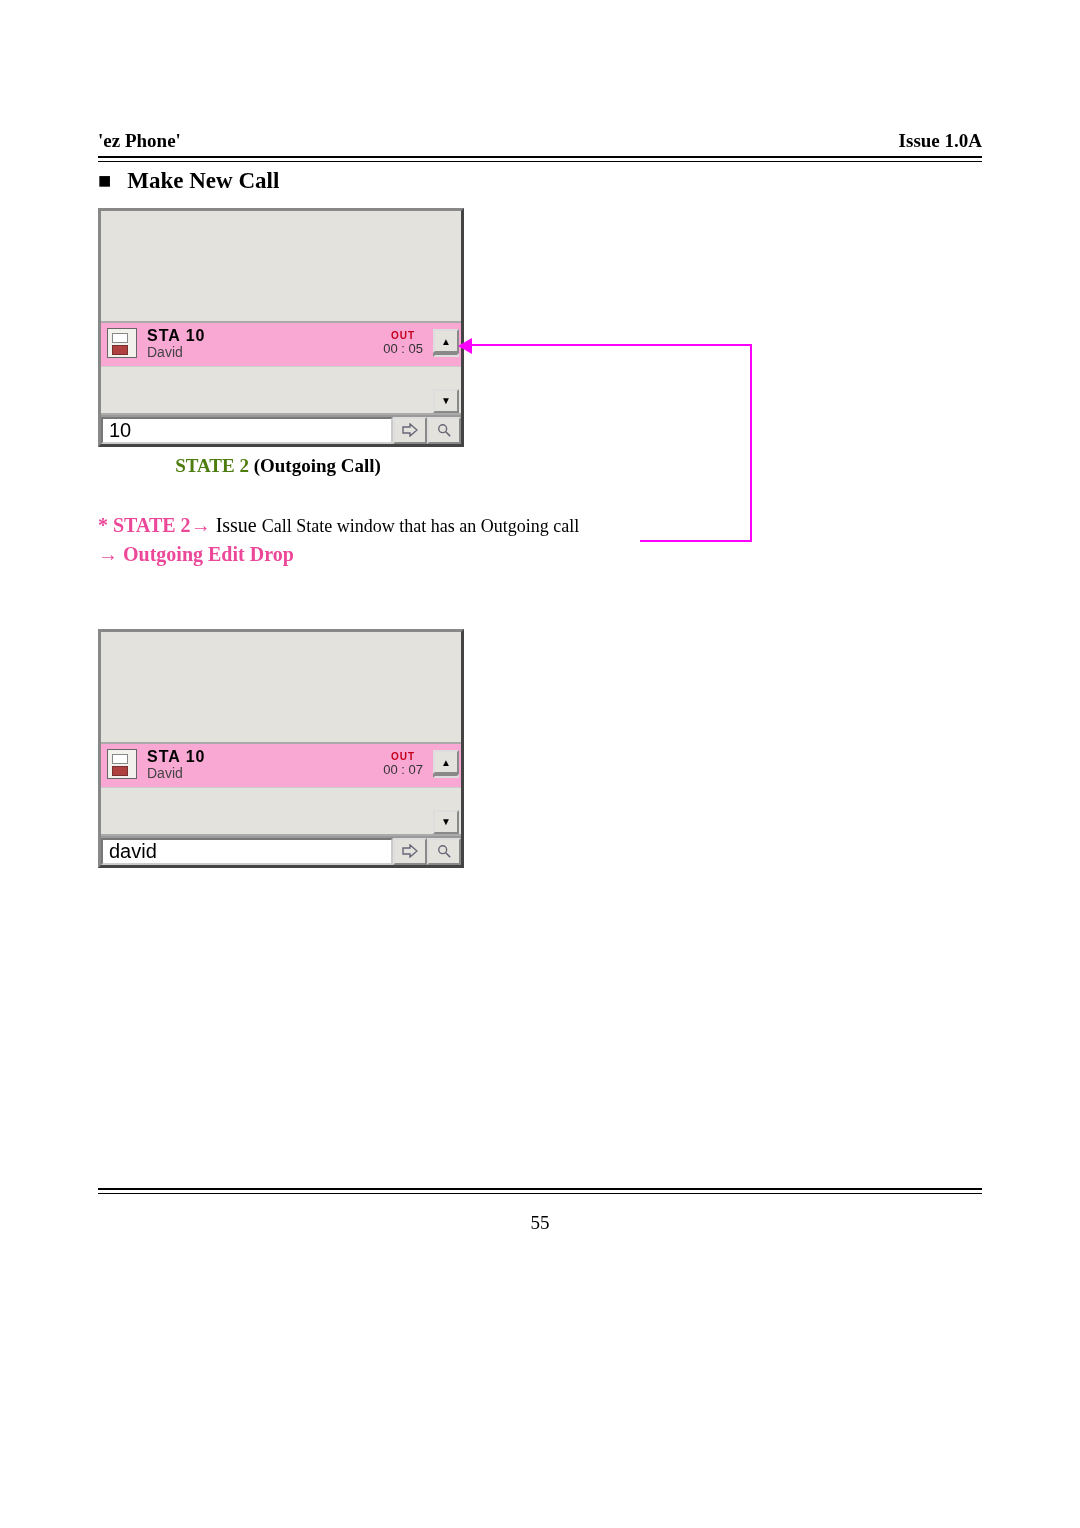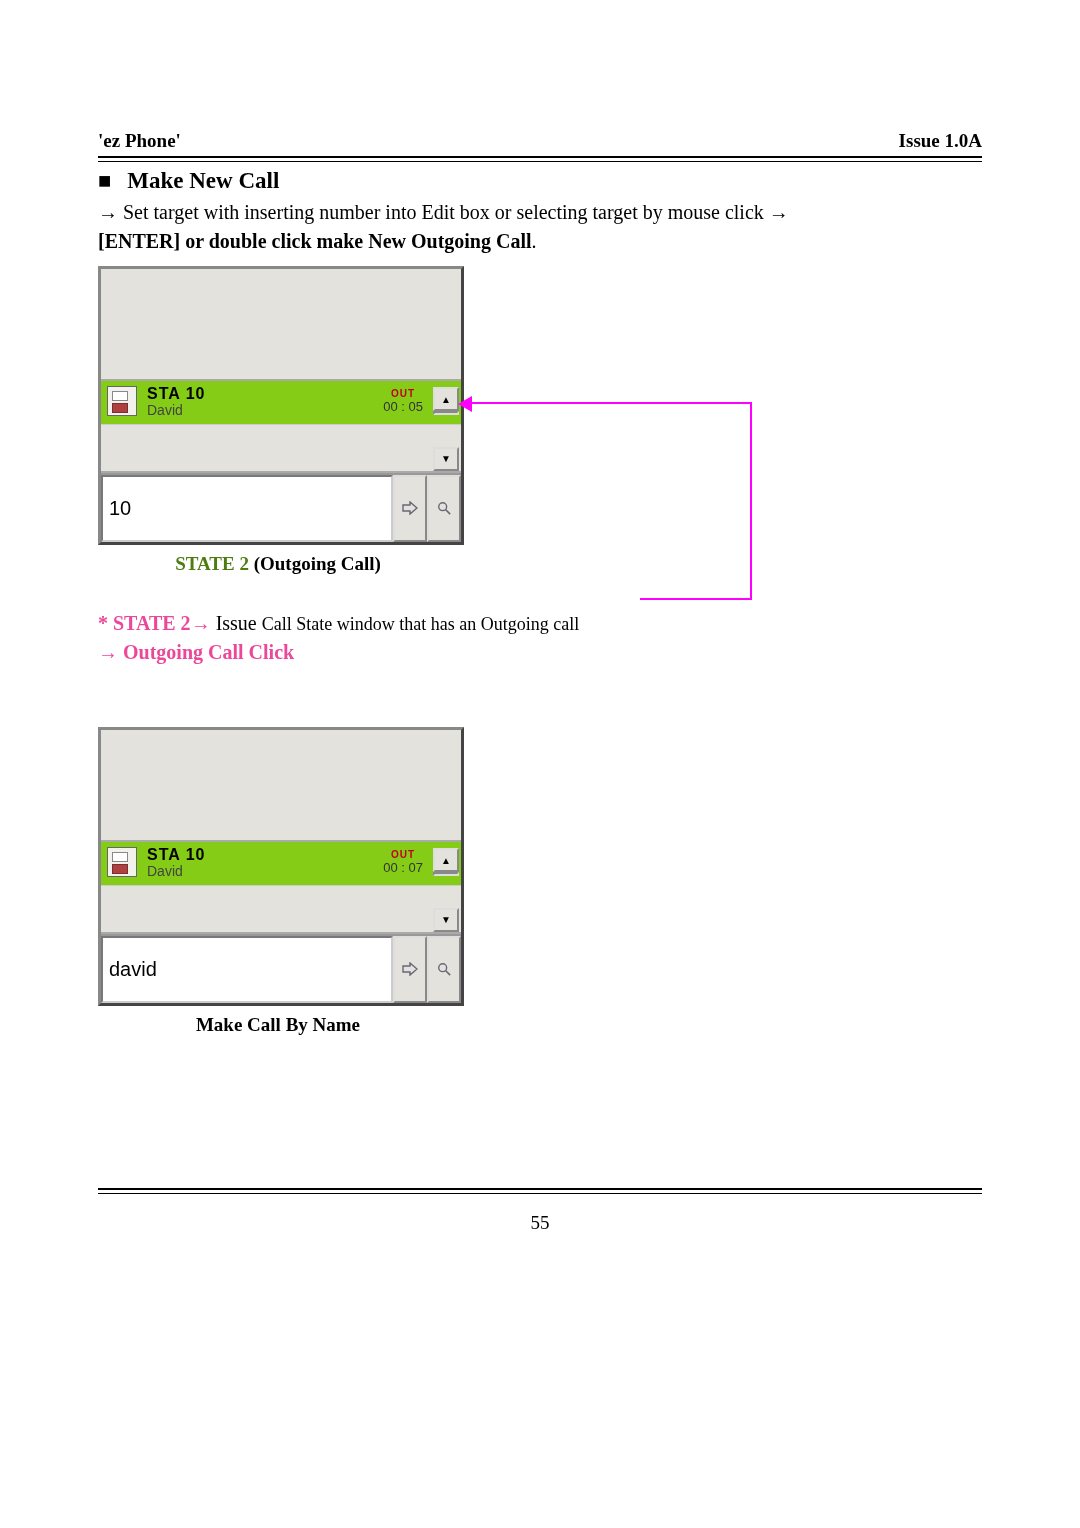--- a/index.html
+++ b/index.html
@@ -77,21 +77,21 @@
     font-family: Arial, sans-serif;
   }
   .panel-top {
     height: 110px;
     border-bottom: 2px solid #aaa;
     background: #e4e2dc;
   }
   .call-row {
     display: flex;
     align-items: center;
-    background: #84cc16;
+    background: #f9a8d4;
     border-bottom: 1px solid #ccc;
     padding: 4px 6px 6px 6px;
     position: relative;
   }
   .call-icon {
     width: 28px; height: 28px;
     border: 1px solid #666;
     background: #f3f1ec;
     position: relative;
     margin-right: 10px;
@@ -169,21 +169,21 @@
   .input-row {
     display: flex;
     align-items: stretch;
     border-top: 2px solid #999;
     background: #fff;
   }
   .input-box {
     flex: 1;
     border: 2px inset #ccc;
     background: #fff;
-    padding: 20px 6px;
+    padding: 0 6px;
     font-size: 20px;
     font-family: Arial, sans-serif;
   }
   .small-btn {
     width: 30px;
     border: 2px outset #ddd;
     background: #e4e2dc;
     display: flex;
     align-items: center;
     justify-content: center;
@@ -224,25 +224,20 @@
     <span>'ez Phone'</span>
     <span>Issue 1.0A</span>
   </div>
   <div class="double-rule"></div>
 
   <div class="section-title-row">
     <span class="bullet">■</span>
     <span>Make New Call</span>
   </div>
 
-  <div class="body-text">
-    <span class="arrow">→</span><span> Set target with inserting number into Edit box or selecting target by mouse click </span><span class="arrow">→</span>
-    <br>
-    <span class="bold">[ENTER] or double click make New Outgoing Call</span><span>.</span>
-  </div>
 
   
   <div class="panel-wrap" style="margin-top:10px; width:700px;">
     <div class="panel">
       <div class="panel-top"></div>
       <div class="call-row">
         <div class="call-icon"></div>
         <div class="call-text">
           <span class="call-sta">STA 10</span>
           <span class="call-name">David</span>
@@ -287,21 +282,21 @@
       <span class="state-red">STATE 2</span><span> (Outgoing Call)</span>
     </div>
   </div>
 
   <div style="height:28px;"></div>
 
   <div class="body-text">
     <span class="red bold">* STATE 2</span><span class="red bold arrow">→</span><span> Issue </span><span style="font-size:18px;">Call State window that has an Outgoing call</span>
   </div>
   <div class="body-text">
-    <span class="red bold arrow">→</span><span class="red bold"> Outgoing Call Click</span>
+    <span class="red bold arrow">→</span><span class="red bold"> Outgoing Edit Drop</span>
   </div>
 
   <div style="height:50px;"></div>
 
   
   <div class="panel-wrap">
     <div class="panel">
       <div class="panel-top"></div>
       <div class="call-row">
         <div class="call-icon"></div>
@@ -331,20 +326,19 @@
             </svg>
         </div>
         <div class="small-btn">
           <svg class="arrow-btn" viewBox="0 0 16 16">
               <circle cx="6.5" cy="6.5" r="4.5" fill="none" stroke="#667" stroke-width="1.6"></circle>
               <line x1="10" y1="10" x2="15" y2="15" stroke="#667" stroke-width="1.8"></line>
             </svg>
         </div>
       </div>
     </div>
-    <div class="caption">Make Call By Name</div>
   </div>
 
   <div style="height:24px;"></div>
 
   <div class="footer-rule"></div>
   <div class="page-num">55</div>
 </div>
 
 </body></html>

